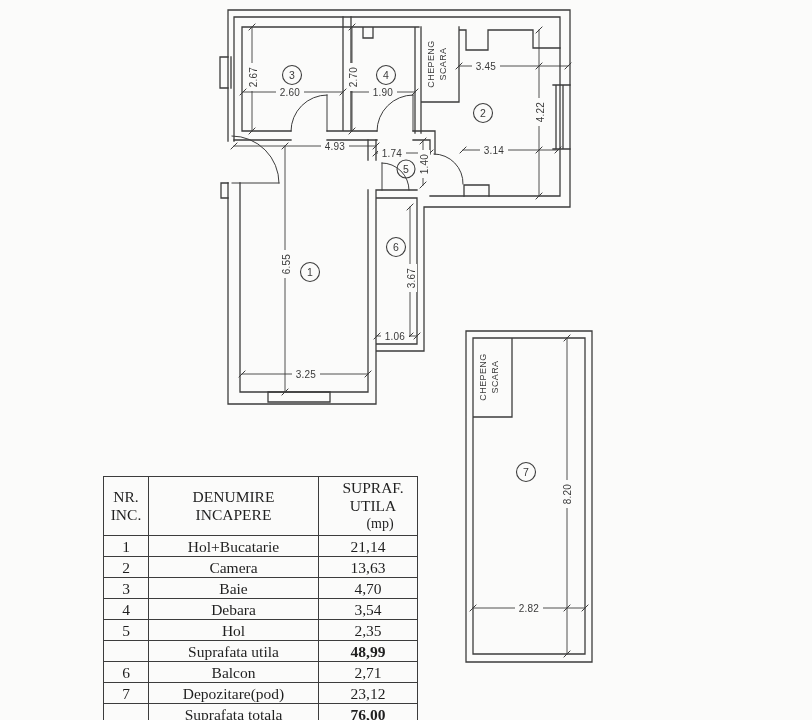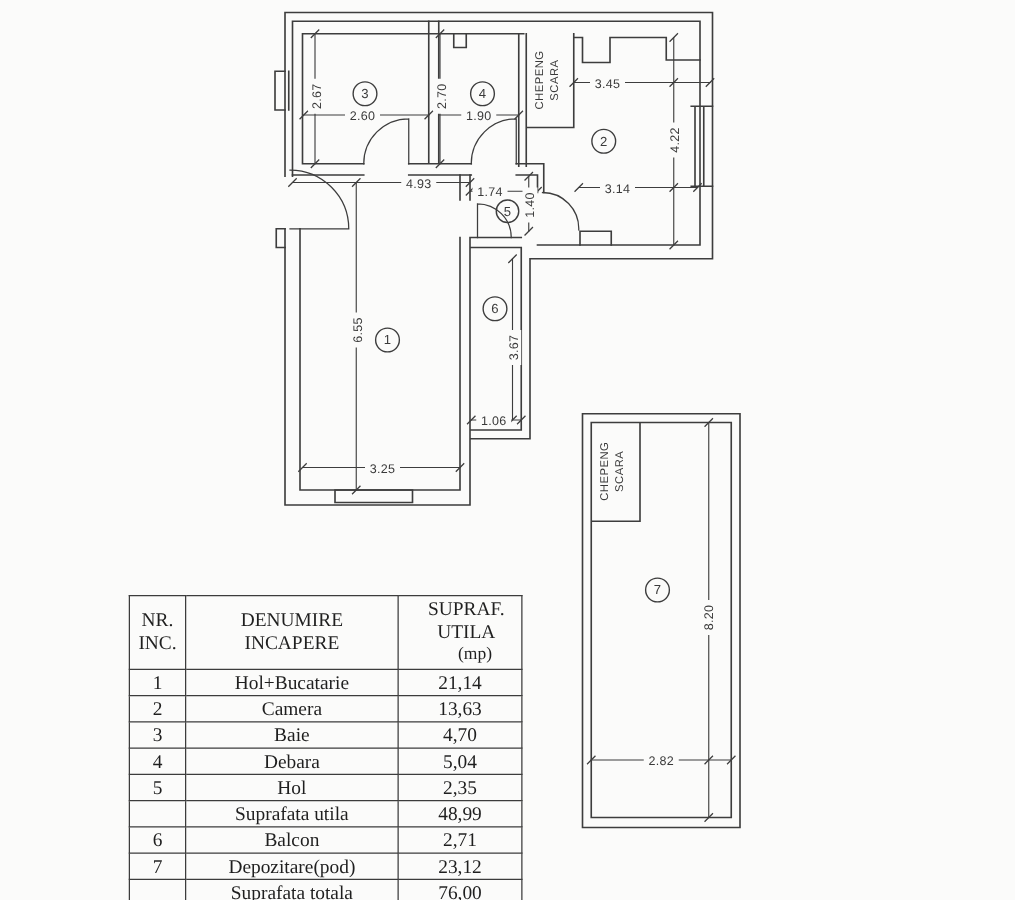--- a/index.html
+++ b/index.html
@@ -10,21 +10,21 @@
   table.areas{position:absolute;left:103px;top:476px;width:314px;border-collapse:collapse;
         table-layout:fixed;font-family:"Liberation Serif",serif;color:#1f1f1f;}
   table.areas th, table.areas td{border:1.4px solid #3c3c3c;padding:0;font-weight:normal;
         text-align:center;overflow:hidden;}
   table.areas th{height:58px;vertical-align:middle;font-size:15.5px;line-height:18px;}
   table.areas td{height:20px;font-size:15.5px;line-height:19px;}
   th.h-col3{text-align:left;}
   th.h-col3 div{padding-left:10px;}
   th.h-col3 div.mp{padding-left:24px;font-size:14px;}
   tr.bold-row td.c-name, tr.bold-row td.c-area{font-weight:normal;}
-  tr.bold-row td.c-area{font-weight:normal;}
+  tr.bold-row td.c-area{font-weight:bold;}
   text{fill:#3a3a3a;}
   .dimtxt{font-size:10px;letter-spacing:0.2px;}
   .roomnum{font-size:10.5px;}
   .shafttxt{font-size:9px;letter-spacing:0.4px;}
 </style>
 </head>
 <body>
 
 <div class="page">
 
@@ -239,21 +239,21 @@
         <td class="c-area">13,63</td>
       </tr>
       <tr>
         <td class="c-nr">3</td>
         <td class="c-name">Baie</td>
         <td class="c-area">4,70</td>
       </tr>
       <tr>
         <td class="c-nr">4</td>
         <td class="c-name">Debara</td>
-        <td class="c-area">5,04</td>
+        <td class="c-area">3,54</td>
       </tr>
       <tr>
         <td class="c-nr">5</td>
         <td class="c-name">Hol</td>
         <td class="c-area">2,35</td>
       </tr>
       <tr class="bold-row">
         <td class="c-nr"></td>
         <td class="c-name">Suprafata utila</td>
         <td class="c-area">48,99</td>

